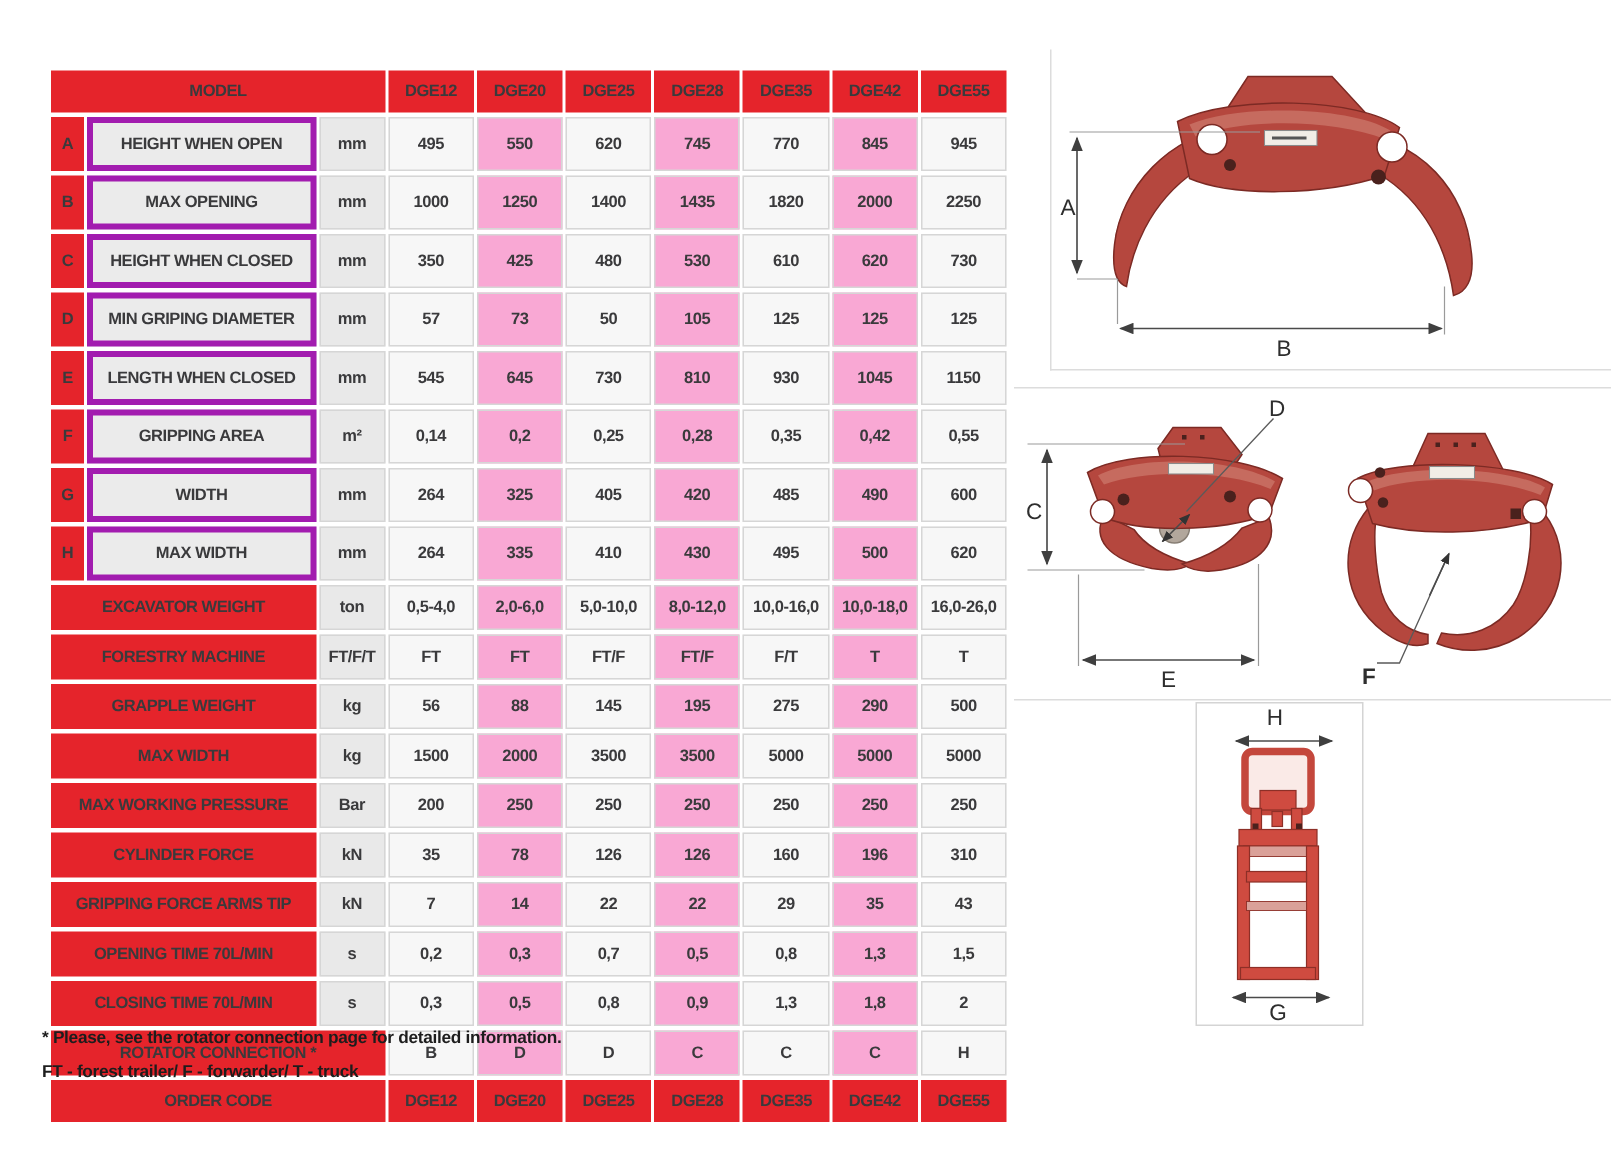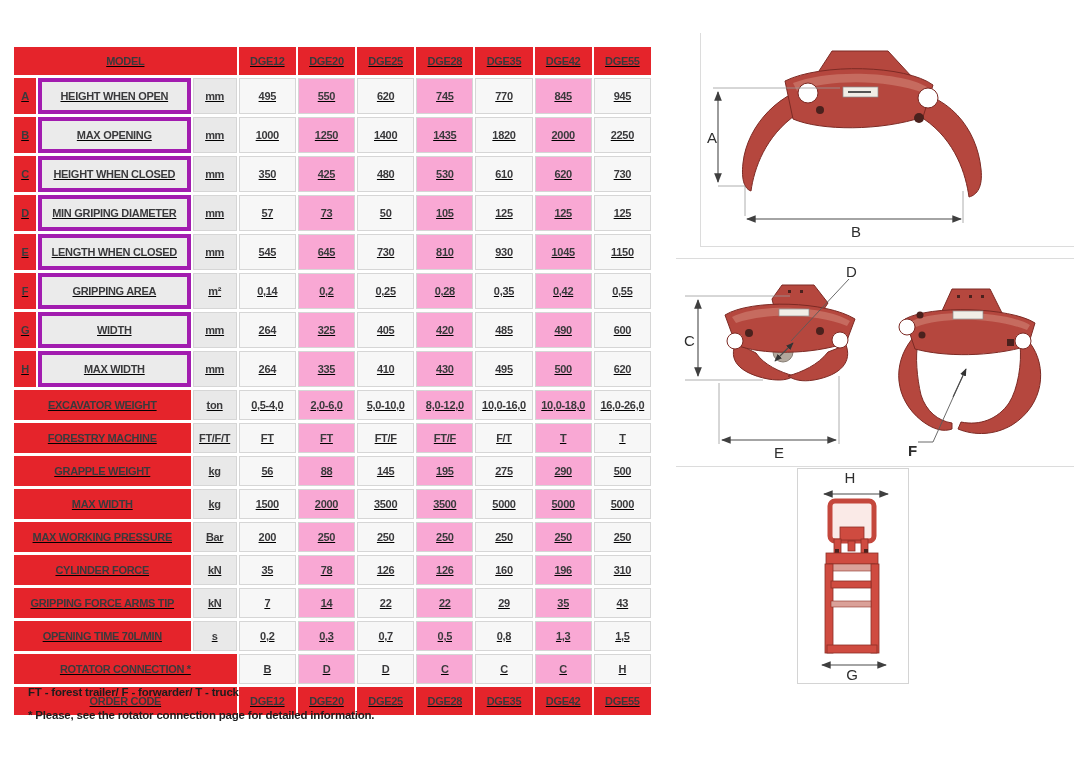--- a/index.html
+++ b/index.html
@@ -1,21 +1,21 @@
 <!DOCTYPE html>
 <html><head>
 <meta charset="utf-8">
 <style>
   html,body{margin:0;padding:0;background:#fff;}
   .page{position:relative;width:1074px;height:768px;background:#ffffff;overflow:hidden;
         font-family:"Liberation Sans",sans-serif;}
 
   
-  table.spec{position:absolute;left:12px;top:44px;width:641px;
-             border-collapse:separate;border-spacing:2px 3px;table-layout:fixed;text-decoration:underline;}
+  table.spec{position:absolute;left:32px;top:44px;width:641px;
+             border-collapse:separate;border-spacing:2px 3px;table-layout:fixed;}
   table.spec td{height:28px;padding:0;text-align:center;vertical-align:middle;
                 font-weight:700;font-size:11px;letter-spacing:-0.3px;color:#3a3a3c;
                 white-space:nowrap;overflow:hidden;}
   td.red{background:#e5242b;color:#ffffff;border:none;}
   td.model-head{font-size:11px;}
   td.badge{background:#e5242b;color:#ffffff;font-size:11px;}
   td.lbl{background:#ebebeb;border:4px solid #a21caf;text-align:left;padding-left:7px;
          font-size:10.5px;}
   td.unit{background:#e9e9e9;border:1px solid #d6d6d6;font-size:10.5px;margin-left:20px;}
   td.val{background:#f7f7f7;border:1px solid #d6d6d6;}
@@ -254,20 +254,31 @@
           <td class="unit">s</td>
           <td class="val">0,2</td>
           <td class="val shade">0,3</td>
           <td class="val">0,7</td>
           <td class="val shade">0,5</td>
           <td class="val">0,8</td>
           <td class="val shade">1,3</td>
           <td class="val">1,5</td>
         </tr>
         <tr>
+          <td class="red" colspan="2">CLOSING TIME 70L/MIN</td>
+          <td class="unit">s</td>
+          <td class="val">0,3</td>
+          <td class="val shade">0,5</td>
+          <td class="val">0,8</td>
+          <td class="val shade">0,9</td>
+          <td class="val">1,3</td>
+          <td class="val shade">1,8</td>
+          <td class="val">2</td>
+        </tr>
+        <tr>
           <td class="red" colspan="3">ROTATOR CONNECTION *</td>
           <td class="val">B</td>
           <td class="val shade">D</td>
           <td class="val">D</td>
           <td class="val shade">C</td>
           <td class="val">C</td>
           <td class="val shade">C</td>
           <td class="val">H</td>
         </tr>
         <tr>
@@ -277,22 +288,22 @@
           <td class="red val-red">DGE25</td>
           <td class="red val-red">DGE28</td>
           <td class="red val-red">DGE35</td>
           <td class="red val-red">DGE42</td>
           <td class="red val-red">DGE55</td>
         </tr>
       </tbody>
   </table>
 
   <div class="footnotes">
+    <div>* Please, see the rotator connection page for detailed information.</div>
     <div>FT - forest trailer/ F - forwarder/ T - truck</div>
-    <div>* Please, see the rotator connection page for detailed information.</div>
   </div>
 
   <div class="drawings">
 
     <div class="dbox box1">
       <svg width="373" height="212" viewBox="0 0 373 212">
         <defs>
           <marker id="ar1" viewBox="0 0 10 8" refX="9" refY="4" markerWidth="9" markerHeight="7" orient="auto-start-reverse">
             <path d="M0,0 L10,4 L0,8 Z" fill="#3f3f3f"></path>
           </marker>

